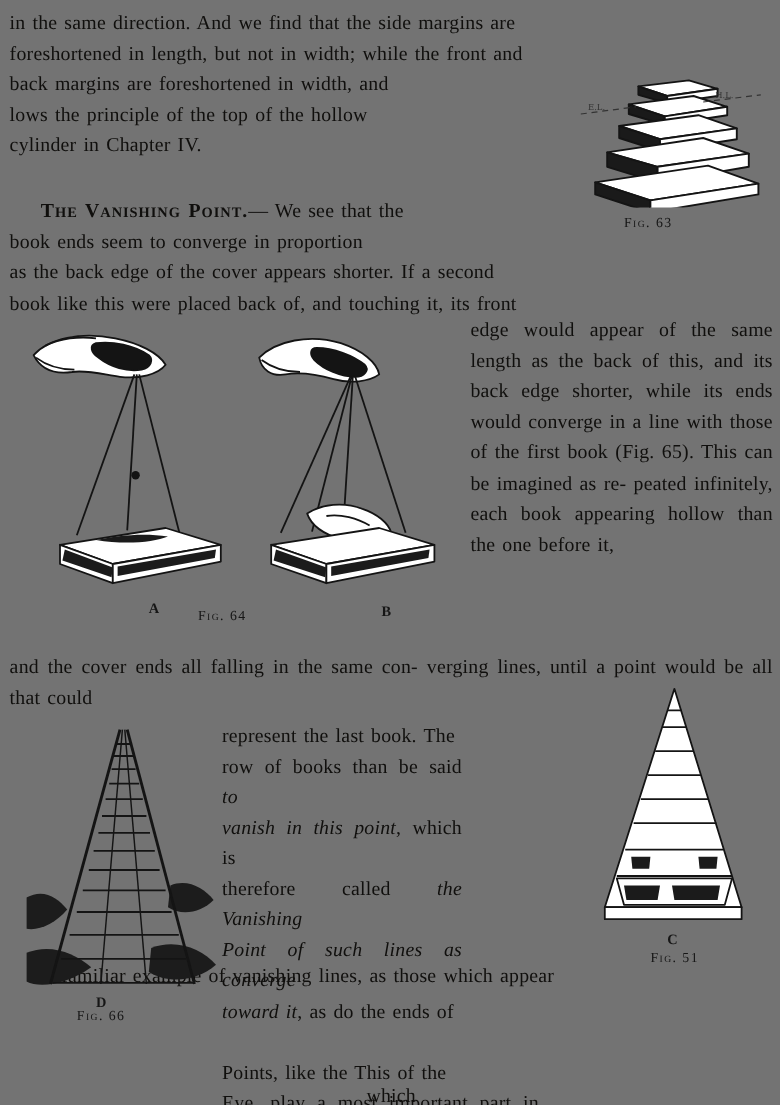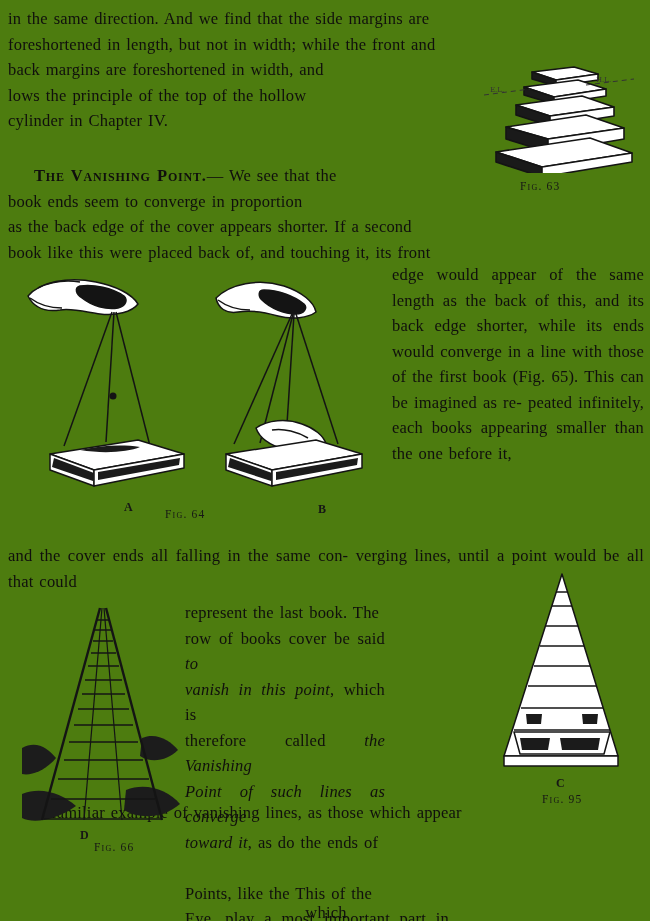--- a/index.html
+++ b/index.html
@@ -11,21 +11,21 @@
     width: 650px;
     height: 921px;
     font-family: "Liberation Serif", serif;
     color: #111111;
     overflow: hidden;
   }
   .page {
     position: relative;
     width: 650px;
     height: 921px;
-    background: #4d7c0f;
+    background: #737373;
   }
 
   
   .txt {
     position: absolute;
     font-family: "Liberation Serif", serif;
     font-size: 16.5px;
     line-height: 25.5px;
     color: #100f0d;
     text-align: justify;
@@ -84,21 +84,21 @@
     position: absolute;
   }
   #fig63 { left: 470px; top: 58px;  width: 170px; height: 115px; }
   #fig64 { left: 20px;  top: 268px; width: 360px; height: 255px; }
   #fig65 { left: 490px; top: 568px; width: 145px; height: 215px; }
   #fig66 { left: 22px;  top: 598px; width: 160px; height: 240px; }
 
   .cap63 { left: 520px; top: 180px; }
   .cap64 { left: 165px; top: 508px; }
   .cap65 { left: 542px; top: 793px; }
-  .cap66 { left: 94px;  top: 841px; }
+  .cap66 { left: 64px;  top: 841px; }
   .let-a { left: 124px; top: 500px; }
   .let-b { left: 318px; top: 502px; }
   .let-c { left: 556px; top: 776px; }
   .let-d { left: 80px;  top: 828px; }
 
   
   #bottom-clip {
     position: absolute;
     left: 8px;
     top: 900px;
@@ -133,32 +133,32 @@
   <div class="txt" id="col-right">
     <span class="ln">edge would appear of</span>
     <span class="ln">the same length as the</span>
     <span class="ln">back of this, and its back</span>
     <span class="ln">edge shorter, while its</span>
     <span class="ln">ends would converge in</span>
     <span class="ln">a line with those of the</span>
     <span class="ln">first book (Fig. 65).  This</span>
     <span class="ln">can be imagined as re-</span>
     <span class="ln">peated infinitely, each</span>
-    <span class="ln">books appearing smaller</span>
+    <span class="ln">book appearing hollow</span>
     <span class="ln">than the one before it,</span>
   </div>
 
   <div class="txt" id="para-cover">
     <span class="ln">and the cover ends all falling in the same con-</span>
     <span class="ln">verging lines, until a point would be all that could</span>
   </div>
 
   <div class="txt" id="col-mid">
     <span>represent the last book.  The</span><br>
-    <span>row of books cover be said </span><span class="ital">to</span><br>
+    <span>row of books than be said </span><span class="ital">to</span><br>
     <span class="ital">vanish in this point</span><span>, which is</span><br>
     <span>therefore called </span><span class="ital">the Vanishing</span><br>
     <span class="ital">Point of such lines as converge</span><br>
     <span class="ital">toward it</span><span>, as do the ends of</span><br>
     <br>
     <span>Points, like the This of the</span><br>
     <span style="display:inline-block;width:264px">Eye, play a most important part in the study</span><br>
     
   </div>
 
@@ -272,21 +272,21 @@
         <path d="M30 170 L60 170 L58 182 L32 182 Z" fill="#1b1b1b" stroke="none"></path>
         <path d="M70 170 L110 170 L108 182 L72 182 Z" fill="#1b1b1b" stroke="none"></path>
         <path d="M36 146 L52 146 L51 156 L37 156 Z" fill="#1b1b1b" stroke="none"></path>
         <path d="M92 146 L108 146 L107 156 L93 156 Z" fill="#1b1b1b" stroke="none"></path>
 
         <path d="M14 188 L128 188 L128 198 L14 198 Z" fill="#ffffff"></path>
       </g>
     </svg>
   </div>
   <div class="fig-letter let-c">C</div>
-  <div class="cap cap65">Fig. 95</div>
+  <div class="cap cap65">Fig. 51</div>
 
   <div class="fig" id="fig66">
     <svg width="160" height="240" viewBox="0 0 160 240">
 
       <g fill="#1c1c1c" stroke="none">
         <path d="M0 150 C14 142 26 150 34 160 C24 172 10 178 0 176 Z"></path>
         <path d="M120 140 C134 134 148 142 156 152 C146 162 130 166 118 158 Z"></path>
         <path d="M0 196 C20 188 40 196 54 208 C34 222 12 226 0 220 Z"></path>
         <path d="M104 192 C124 184 146 192 158 206 C142 220 118 222 102 212 Z"></path>
       </g>

